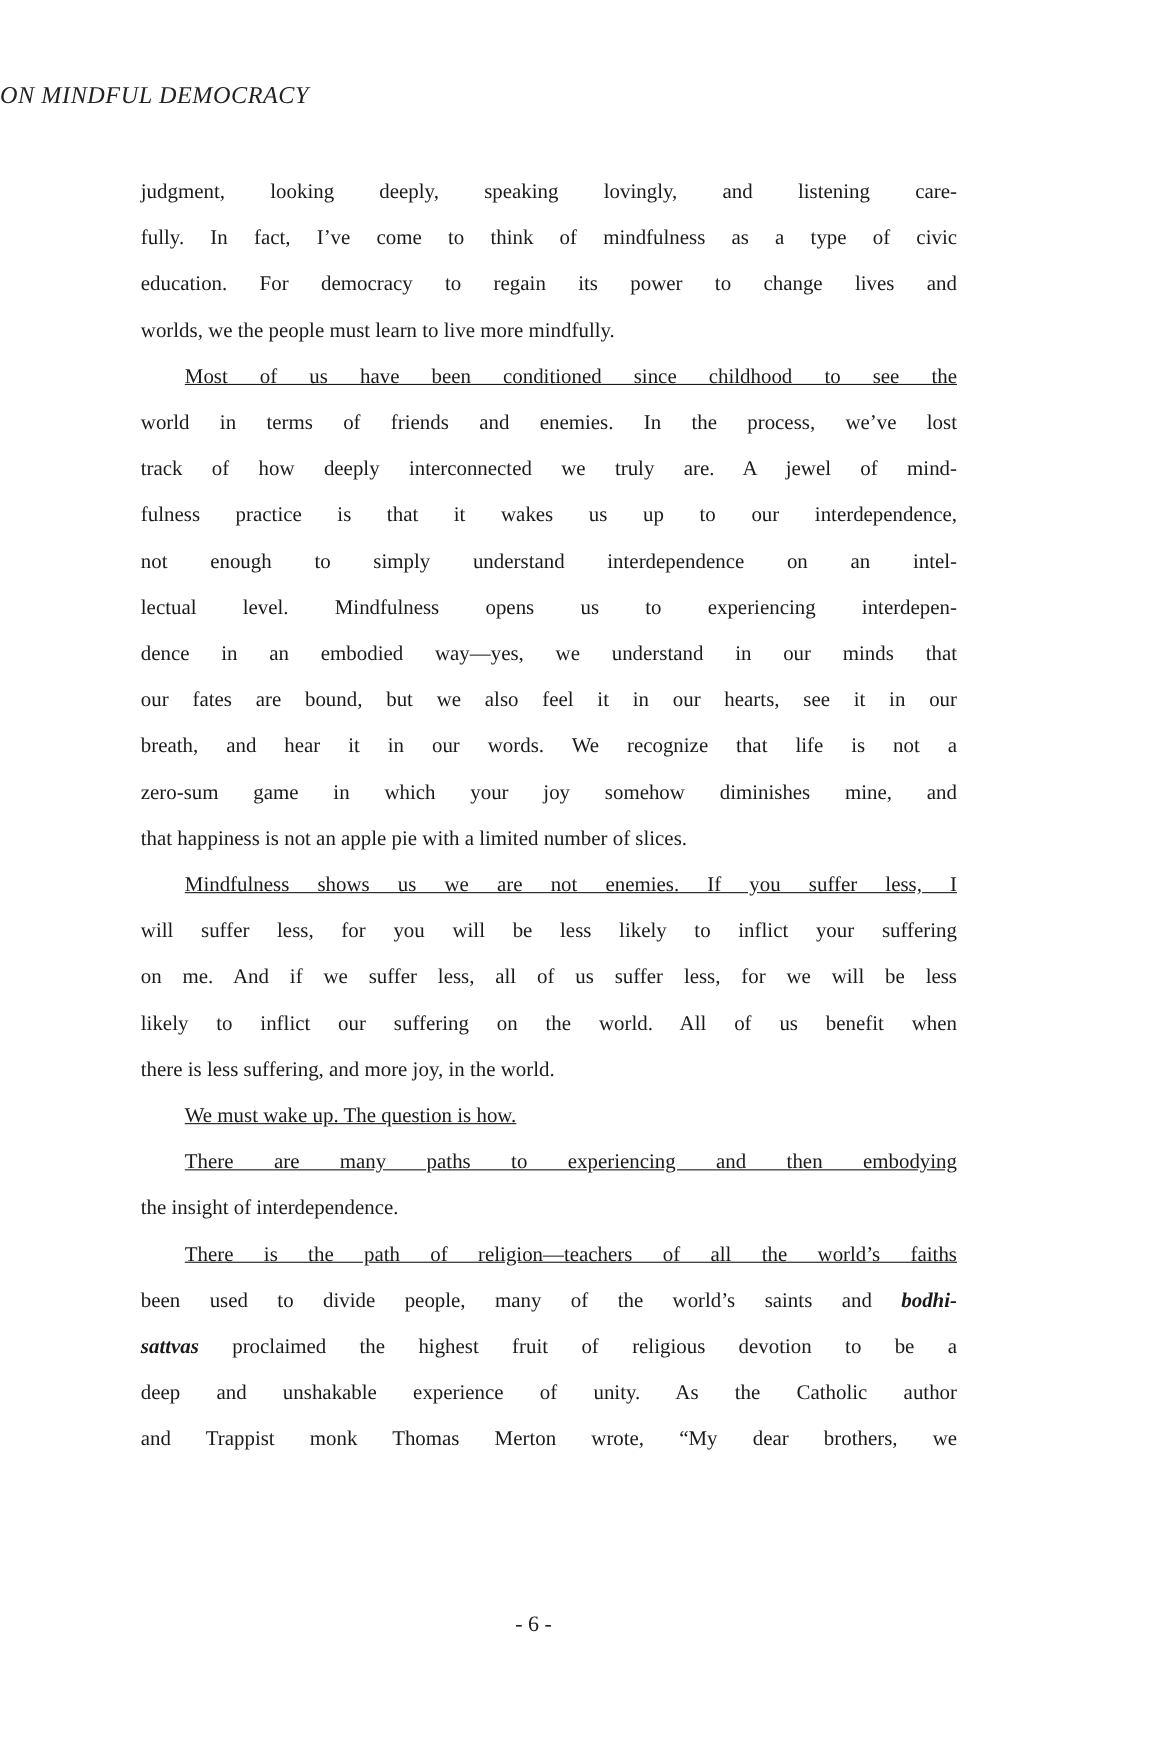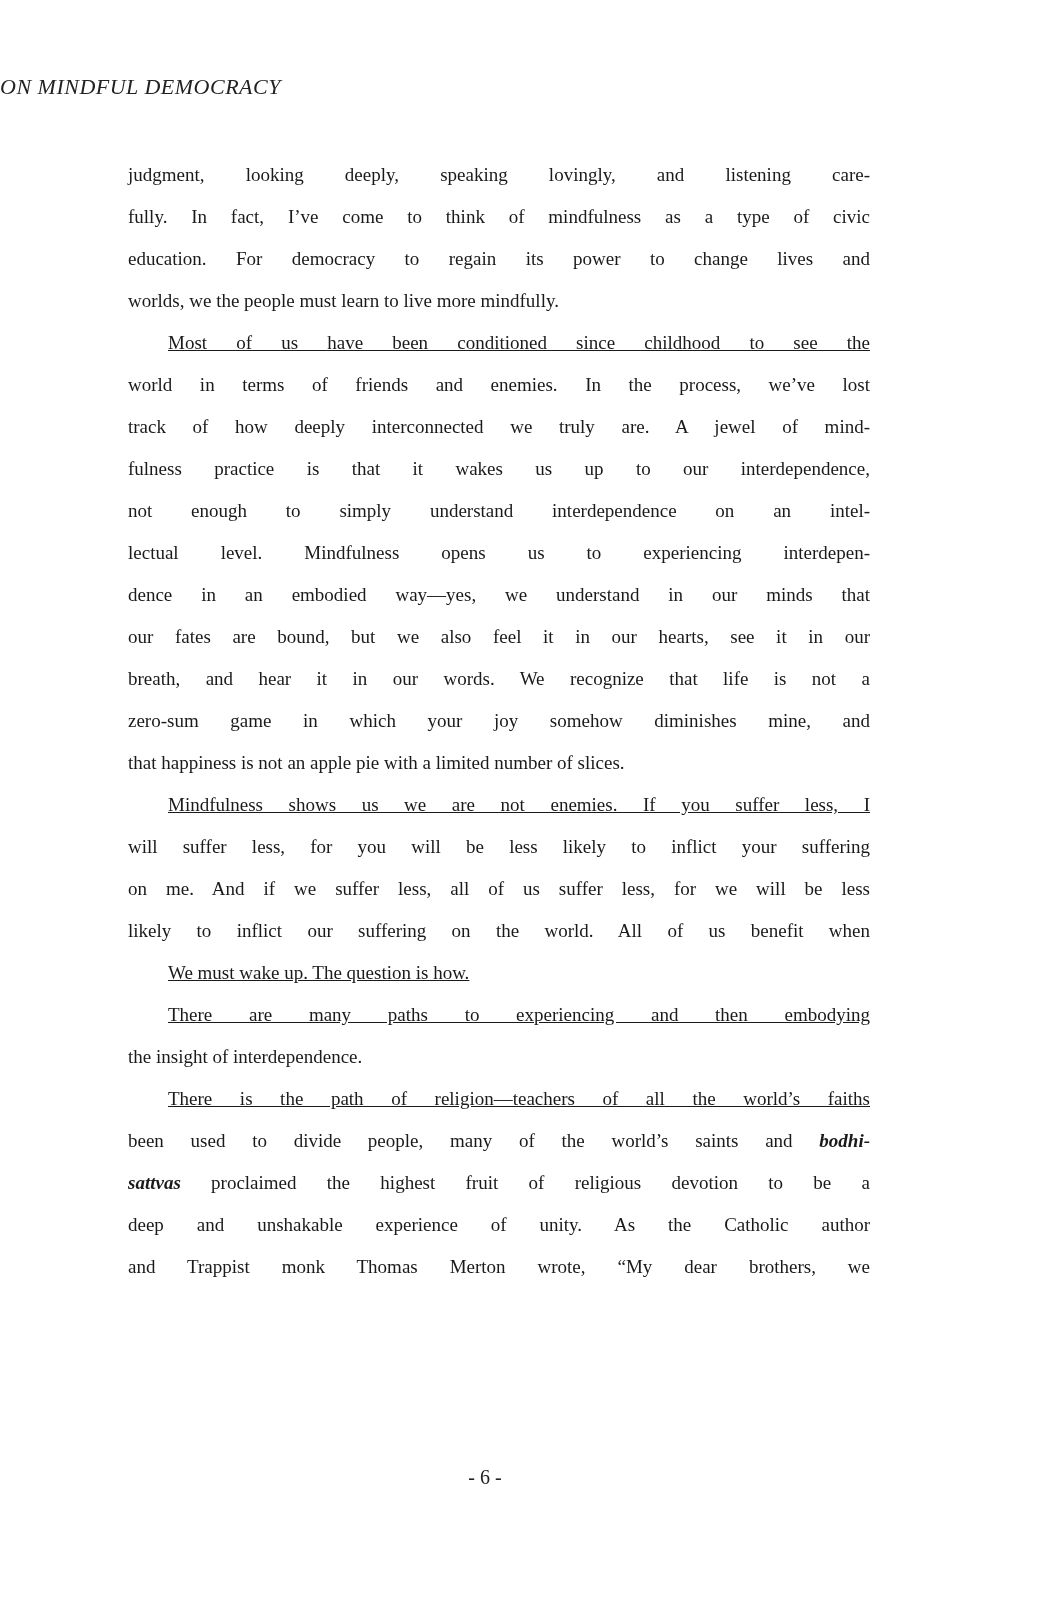--- a/index.html
+++ b/index.html
@@ -95,20 +95,21 @@
     <span class="line">breath, and hear it in our words. We recognize that life is not a</span>
     <span class="line">zero-sum game in which your joy somehow diminishes mine, and</span>
     <span class="line last">that happiness is not an apple pie with a limited number of slices.</span>
   </p>
 
   <p class="para no-indent">
     <span class="line indent">Mindfulness shows us we are not enemies. If you suffer less, I</span>
     <span class="line">will suffer less, for you will be less likely to inflict your suffering</span>
     <span class="line">on me. And if we suffer less, all of us suffer less, for we will be less</span>
     <span class="line">likely to inflict our suffering on the world. All of us benefit when</span>
+    <span class="line last">there is less suffering, and more joy, in the world.</span>
   </p>
 
   <p class="para no-indent">
     <span class="line indent last">We must wake up. The question is how.</span>
   </p>
 
   <p class="para no-indent">
     <span class="line indent">There are many paths to experiencing and then embodying</span>
     <span class="line last">the insight of interdependence.</span>
   </p>

